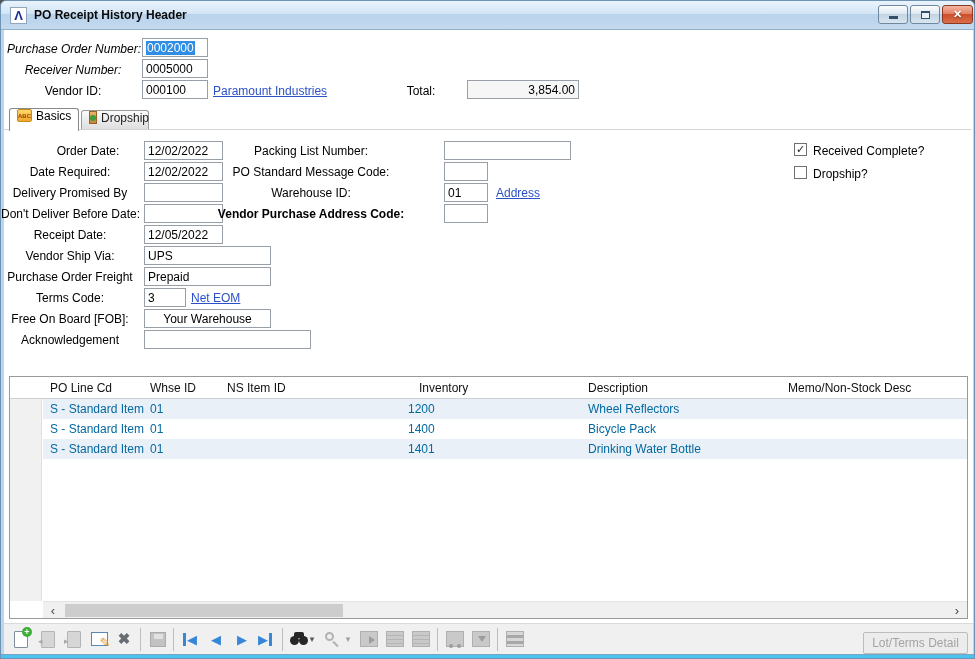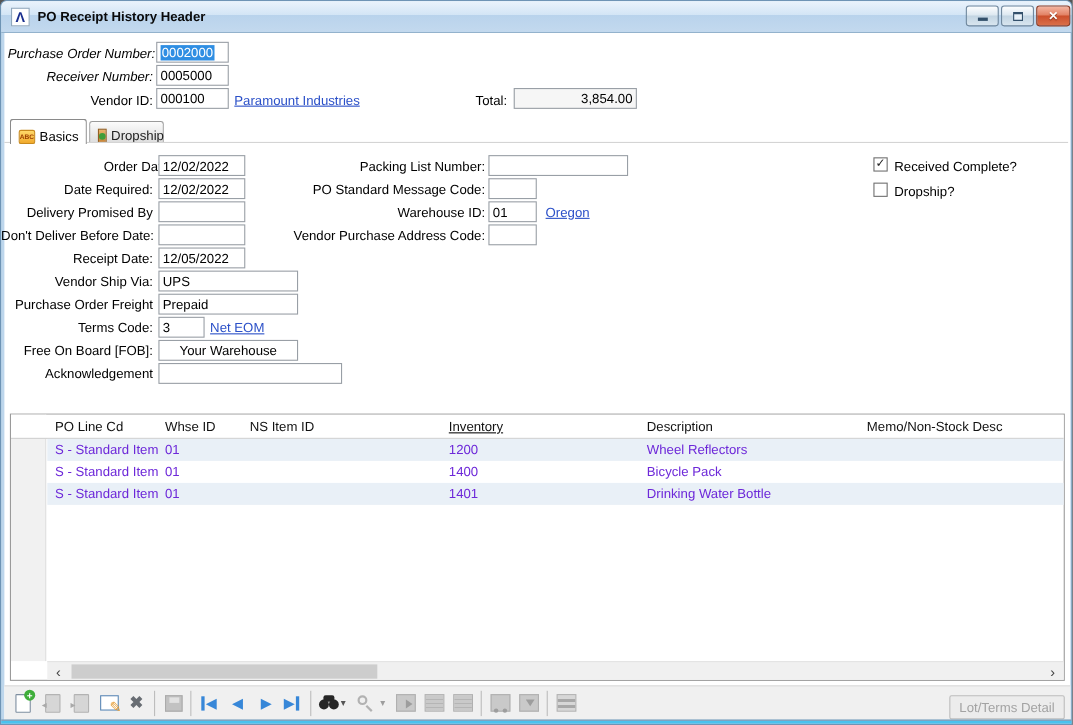--- a/index.html
+++ b/index.html
@@ -35,35 +35,35 @@
     border-color:#8d3a23;
   }
   .glyph-min { width:9px; height:3px; background:#33506b; margin-top:6px; }
   .glyph-max { width:9px; height:8px; border:1px solid #33506b; border-top-width:2px; background:#e8f1f8; }
   .glyph-close { color:#fff; font-size:11px; font-weight:bold; text-shadow:0 1px 1px #7a2a14; }
   
   .client { position:absolute; left:3px; top:29px; width:969px; height:625px; background:#ffffff; }
   
   .abs { position:absolute; }
   .lbl { color:#000; white-space:nowrap; }
-  .lbl.r { text-align:right; }
+  .lbl.r { text-align:center; }
   .italic { font-style:italic; }
   .field {
     position:absolute; height:19px; background:#fff; border:1px solid #999fa6;
     display:flex; align-items:center; padding:0 3px; overflow:hidden; white-space:nowrap;
   }
   .field.ro { background:#f6f6f6; }
   .field .sel { background:#2f8ee3; color:#fff; padding:0 1px; }
   .field.num { justify-content:flex-end; }
   a.link { color:#2b50c8; text-decoration:underline; cursor:pointer; white-space:nowrap; }
   
   .tabline { position:absolute; left:3px; right:3px; top:128px; border-top:1px solid #d4d4d4; }
   .tab {
     position:absolute; top:107px; height:22px; border:1px solid #9a9a9a; border-bottom:none;
-    border-radius:3px 3px 0 0; display:flex; align-items:flex-end; gap:4px; padding:0 7px;
+    border-radius:3px 3px 0 0; display:flex; align-items:flex-start; gap:4px; padding:0 7px;
   }
   .tab.active { background:#fff; height:23px; z-index:2; border-color:#8a8a8a; }
   .tab.inactive { background:linear-gradient(#fbfbfb,#e8e8e8 60%,#dddddd); top:109px; height:20px; color:#222; }
   .abc-badge {
     width:17px; height:13px; border-radius:2px; background:linear-gradient(#ffd96a,#f0a92c);
     border:1px solid #c88a1e; color:#9b3c00; font-size:6px; font-weight:bold;
     display:flex; align-items:center; justify-content:center; letter-spacing:0;
   }
   .box-badge {
     width:14px; height:13px; background:linear-gradient(#e8b36a,#c98438); border:1px solid #946023;
@@ -73,23 +73,23 @@
   
   .chk { position:absolute; width:13px; height:13px; background:#fff; border:1px solid #707070;
          display:flex; align-items:center; justify-content:center; font-size:11px; line-height:1; color:#222; }
   
   .grid { position:absolute; left:8px; top:375px; width:959px; height:243px; border:1px solid #9a9a9a; background:#fff; }
   .grid-gutter { position:absolute; left:0; top:0; width:32px; bottom:17px; background:#f1f1f1; border-right:1px solid #e0e0e0; }
   .grid-head { position:absolute; left:0; top:0; right:0; height:22px; background:#fff; border-bottom:1px solid #cfcfcf; }
   .gh { position:absolute; top:4px; font-size:12px; color:#111; white-space:nowrap; }
   .grow { position:absolute; left:33px; right:0; height:20px; display:block; }
   .grow.stripe { background:#e9f0f7; }
-  .gc { position:absolute; top:3px; color:#6d28d9; white-space:nowrap; }
+  .gc { position:absolute; top:3px; color:#0369a1; white-space:nowrap; }
   .c0 { left:7px; } .c1 { left:107px; } .c2 { left:184px; } .c3 { left:365px; } .c4 { left:545px; } .c5 { left:745px; }
-  .gh.c0 { left:40px; } .gh.c1 { left:140px; } .gh.c2 { left:217px; } .gh.c3 { left:398px;text-decoration:underline; } .gh.c4 { left:578px; } .gh.c5 { left:778px; }
+  .gh.c0 { left:40px; } .gh.c1 { left:140px; } .gh.c2 { left:217px; } .gh.c3 { left:409px; } .gh.c4 { left:578px; } .gh.c5 { left:778px; }
   .hscroll { position:absolute; left:33px; right:0; bottom:0; height:17px; background:#f0f0f0; border-top:1px solid #e3e3e3; }
   .sbtn { position:absolute; top:0; width:16px; height:16px; display:flex; align-items:center; justify-content:center;
           color:#444; font-size:13px; line-height:1; }
   .sbtn.left { left:2px; } .sbtn.right { right:2px; }
   .sthumb { position:absolute; left:22px; top:2px; width:278px; height:13px; background:#cdcdcd; }
   
   .toolbar { position:absolute; left:3px; top:622px; width:969px; height:33px; background:#f0f0f0; border-top:1px solid #dadada; }
   .tsep { position:absolute; top:627px; width:1px; height:23px; background:#bdbdbd; }
   .tico { position:absolute; top:626px; width:24px; height:24px; display:flex; align-items:center; justify-content:center; }
   .pg { position:relative; width:14px; height:17px; background:#fff; border:1px solid #7e8ea0; border-radius:1px; }
@@ -240,23 +240,23 @@
 
   <div class="abs lbl r" style="left:180px;top:164px;width:260px;">PO Standard Message Code:</div>
   <div class="field" style="left:443px;top:161px;width:44px;">
       <span></span>
     </div>
 
   <div class="abs lbl r" style="left:180px;top:185px;width:260px;">Warehouse ID:</div>
   <div class="field" style="left:443px;top:182px;width:44px;">
       <span>01</span>
     </div>
-  <a class="link abs" style="left:495px;top:185px;">Oregon</a>
-
-  <div class="abs lbl r" style="left:180px;top:206px;width:260px;">Vendor Purchase Address Code:</div>
+  <a class="link abs" style="left:495px;top:185px;">Address</a>
+
+  <div class="abs lbl r" style="left:180px;top:206px;width:260px;font-weight:bold;">Vendor Purchase Address Code:</div>
   <div class="field" style="left:443px;top:203px;width:44px;">
       <span></span>
     </div>
 
   <div class="chk" style="left:793px;top:142px;">
       <span>✓</span>
     </div>
   <div class="abs lbl" style="left:812px;top:143px;">Received Complete?</div>
   <div class="chk" style="left:793px;top:165px;"></div>
   <div class="abs lbl" style="left:812px;top:166px;">Dropship?</div>

